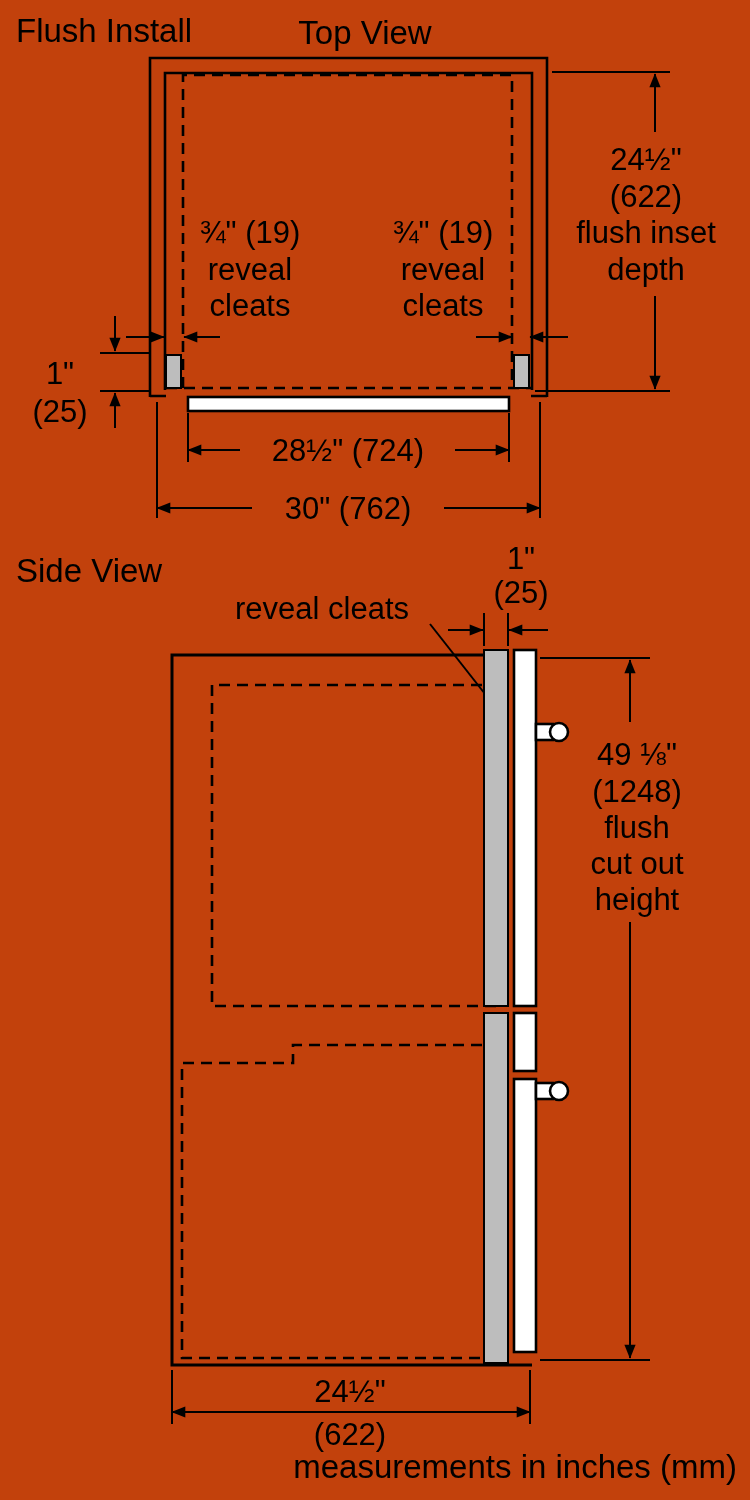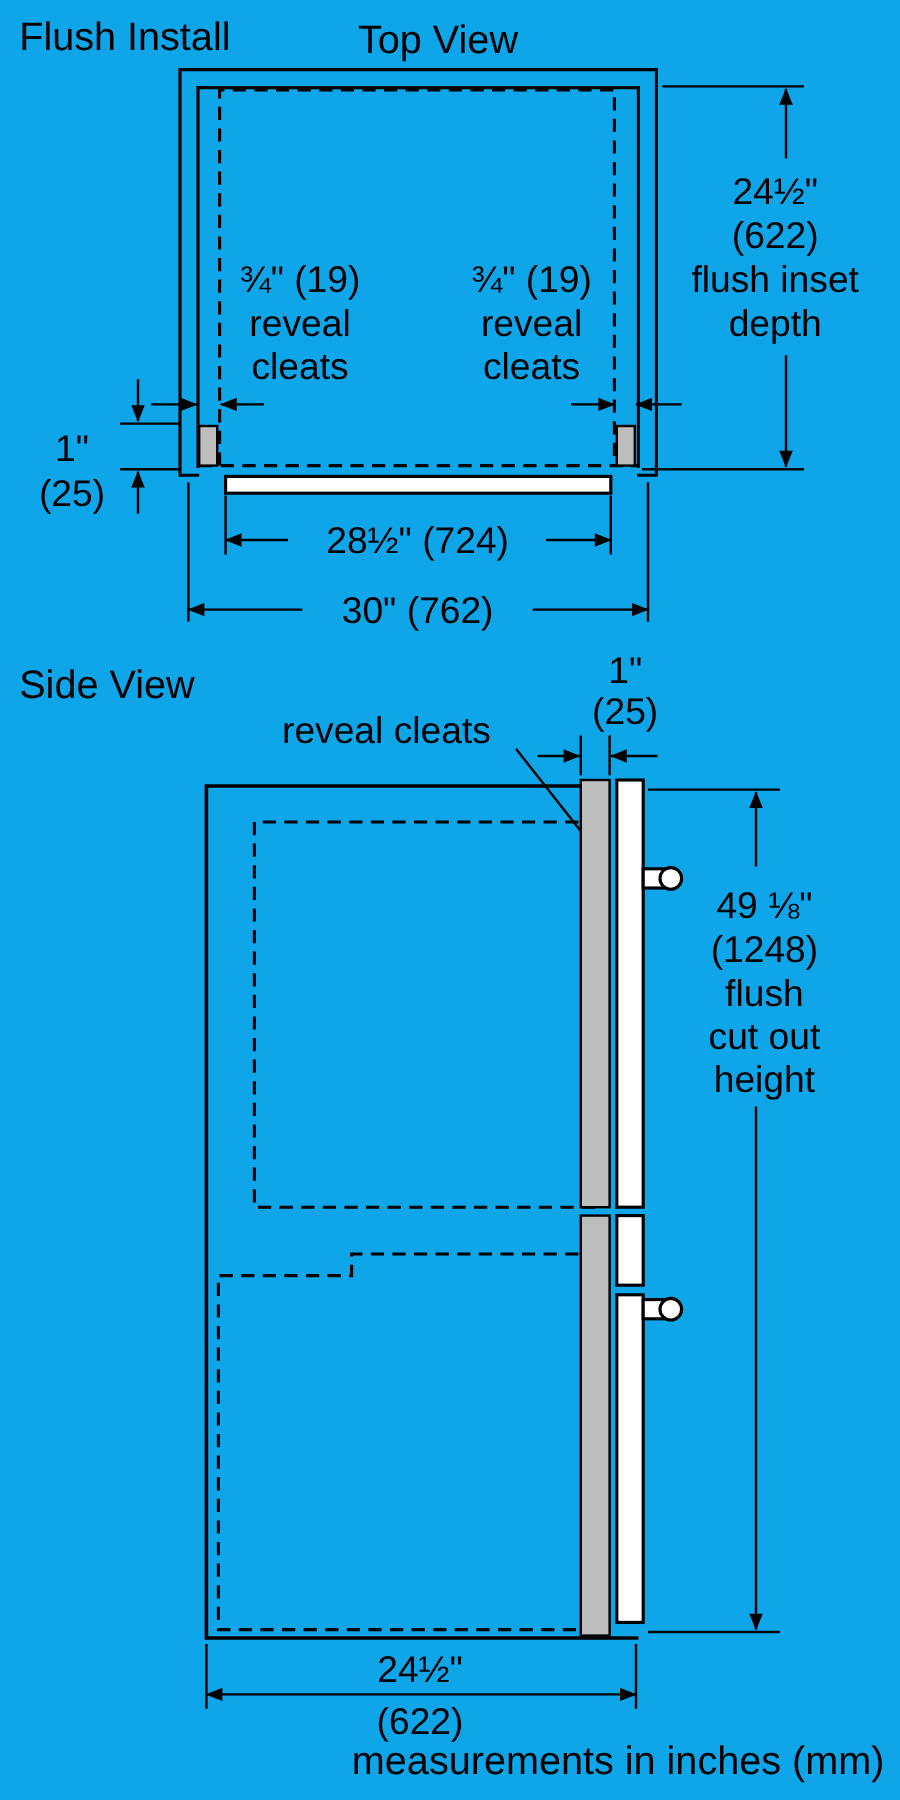--- a/index.html
+++ b/index.html
@@ -1,18 +1,18 @@
 <!DOCTYPE html>
 <html><head>
 <meta charset="utf-8">
 <style>
   * { margin:0; padding:0; box-sizing:border-box; }
   html,body { background:#fff; }
   body { width:750px; height:1500px; font-family:"Liberation Sans", sans-serif; }
-  .canvas { position:relative; width:750px; height:1500px; background:#0ea5e9; overflow:hidden; }
+  .canvas { position:relative; width:750px; height:1500px; background:#c2410c; overflow:hidden; }
   svg { display:block; }
   svg text { font-family:"Liberation Sans", sans-serif; fill:#000; }
   .t33 { font-size:33px; }
   .t31 { font-size:31px; }
   .mid { text-anchor:middle; }
   .end { text-anchor:end; }
   .ln  { stroke:#000; stroke-width:3;   fill:none; }
   .ln2 { stroke:#000; stroke-width:2.6; fill:none; }
   .dash{ stroke:#000; stroke-width:2.6; fill:none; stroke-dasharray:11 7; }
   .dim { stroke:#000; stroke-width:2;   fill:none; }

